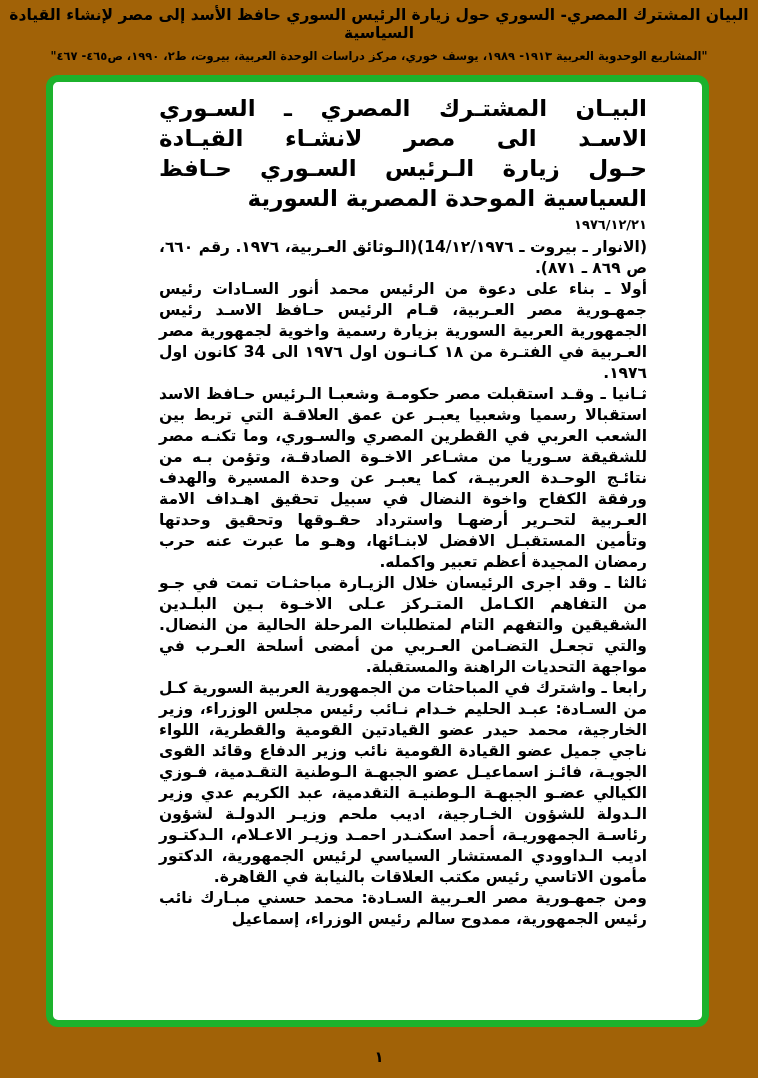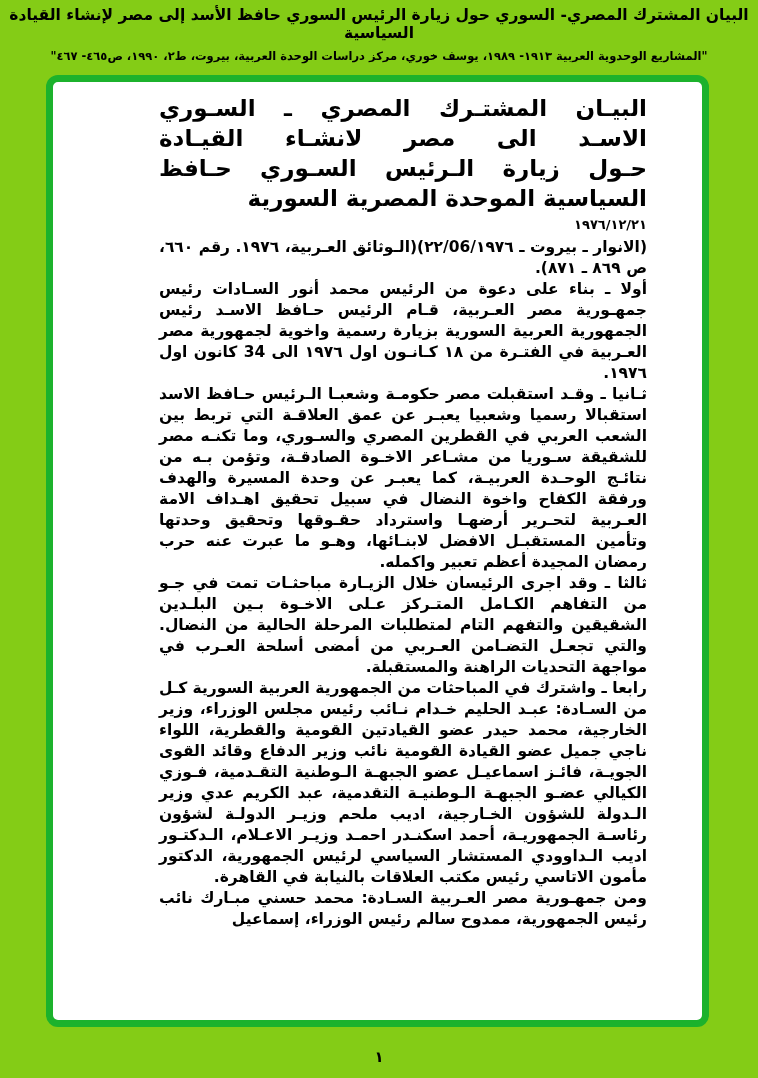--- a/index.html
+++ b/index.html
@@ -2,21 +2,21 @@
 <html lang="ar"><head>
 <meta charset="utf-8">
 <style>
   html, body {
     margin: 0; padding: 0;
     width: 758px; height: 1078px;
     background: #ffffff;
     font-family: "DejaVu Sans", sans-serif;
     overflow: hidden;
   }
-  .page { position: relative; width: 758px; height: 1078px; background: #84cc16; }
+  .page { position: relative; width: 758px; height: 1078px; background: #a16207; }
 
   
   .header { position: absolute; top: 6px; left: 0; width: 758px; text-align: center; direction: rtl; color: #000; }
   .header-line1 { font-size: 15.5px; font-weight: bold; letter-spacing: 0; }
   .header-line2 { font-size: 11.5px; font-weight: bold; margin-top: 7px; }
 
   
   .frame {
     position: absolute; left: 46px; top: 75px;
     width: 663px; height: 952px;
@@ -77,21 +77,21 @@
       <div class="title-block">
         <div class="title-line">البيـان المشتـرك المصري ـ السـوري</div>
         <div class="title-line">الاسـد الى مصر لانشـاء القيـادة</div>
         <div class="title-line">حـول زيارة الـرئيس السـوري حـافظ</div>
         <div class="title-line last">السياسية الموحدة المصرية السورية</div>
       </div>
 
       <div class="doc-date">١٩٧٦/١٢/٢١</div>
 
       <div class="body-text">
-        <p>(الانوار ـ بيروت ـ ٢٢/06/١٩٧٦)(الـوثائق العـربية، ١٩٧٦. رقم ٦٦٠، ص ٨٦٩ ـ ٨٧١).</p>
+        <p>(الانوار ـ بيروت ـ 14/١٢/١٩٧٦)(الـوثائق العـربية، ١٩٧٦. رقم ٦٦٠، ص ٨٦٩ ـ ٨٧١).</p>
         <p>أولا ـ بناء على دعوة من الرئيس محمد أنور السـادات رئيس جمهـورية مصر العـربية، قـام الرئيس حـافظ الاسـد رئيس الجمهورية العربية السورية بزيارة رسمية واخوية لجمهورية مصر العـربية في الفتـرة من ١٨ كـانـون اول ١٩٧٦ الى 34 كانون اول ١٩٧٦.</p>
         <p>ثـانيا ـ وقـد استقبلت مصر حكومـة وشعبـا الـرئيس حـافظ الاسد استقبالا رسميا وشعبيا يعبـر عن عمق العلاقـة التي تربط بين الشعب العربي في القطرين المصري والسـوري، وما تكنـه مصر للشقيقة سـوريا من مشـاعر الاخـوة الصادقـة، وتؤمن بـه من نتائـج الوحـدة العربيـة، كما يعبـر عن وحدة المسيرة والهدف ورفقة الكفاح واخوة النضال في سبيل تحقيق اهـداف الامة العـربية لتحـرير أرضهـا واسترداد حقـوقها وتحقيق وحدتها وتأمين المستقبـل الافضل لابنـائها، وهـو ما عبرت عنه حرب رمضان المجيدة أعظم تعبير واكمله.</p>
         <p>ثالثا ـ وقد اجرى الرئيسان خلال الزيـارة مباحثـات تمت في جـو من التفاهم الكـامل المتـركز عـلى الاخـوة بـين البلـدين الشقيقين والتفهم التام لمتطلبات المرحلة الحالية من النضال. والتي تجعـل التضـامن العـربي من أمضى أسلحة العـرب في مواجهة التحديات الراهنة والمستقبلة.</p>
         <p>رابعا ـ واشترك في المباحثات من الجمهورية العربية السورية كـل من السـادة: عبـد الحليم خـدام نـائب رئيس مجلس الوزراء، وزير الخارجية، محمد حيدر عضو القيادتين القومية والقطرية، اللواء ناجي جميل عضو القيادة القومية نائب وزير الدفاع وقائد القوى الجويـة، فائـز اسماعيـل عضو الجبهـة الـوطنية التقـدمية، فـوزي الكيالي عضـو الجبهـة الـوطنيـة التقدمية، عبد الكريم عدي وزير الـدولة للشؤون الخـارجية، اديب ملحم وزيـر الدولـة لشؤون رئاسـة الجمهوريـة، أحمد اسكنـدر احمـد وزيـر الاعـلام، الـدكتـور اديب الـداوودي المستشار السياسي لرئيس الجمهورية، الدكتور مأمون الاتاسي رئيس مكتب العلاقات بالنيابة في القاهرة.</p>
         <p>ومن جمهـورية مصر العـربية السـادة: محمد حسني مبـارك نائب رئيس الجمهورية، ممدوح سالم رئيس الوزراء، إسماعيل</p>
       </div>
 
     </div>
   </div>
 

